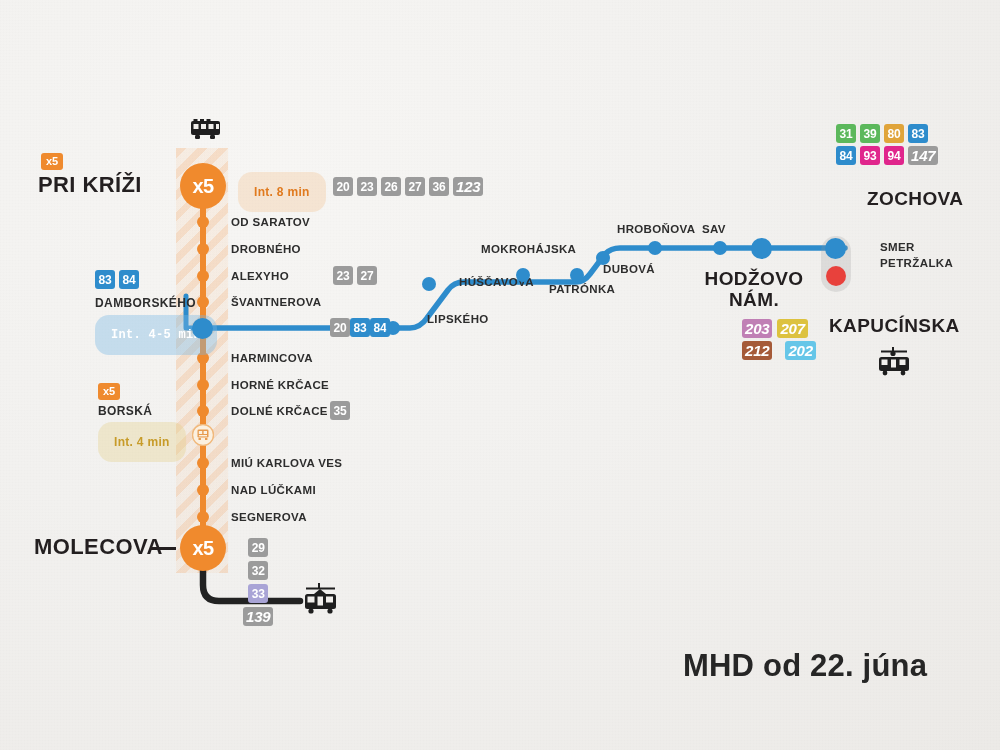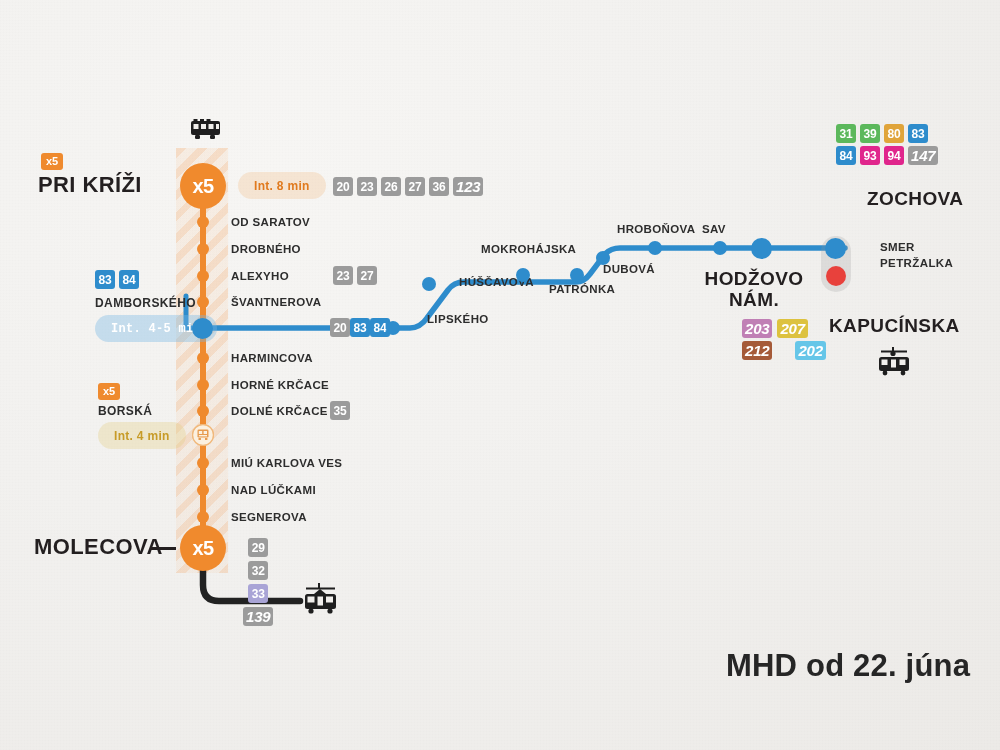--- a/index.html
+++ b/index.html
@@ -87,21 +87,21 @@
     border-radius: 3px; color: #fff;
     font-size: 12px; font-weight: bold; letter-spacing: -.2px;
     line-height: 1;
   }
   .badge.s3 { font-size: 15px; min-width: 21px; font-style: italic; }
   .badgerow { display: flex; gap: 4px; align-items: center; }
 
   
   .pill {
     display: inline-flex; align-items: center;
-    height: 27px; padding: 0 16px; border-radius: 14px;
+    height: 40px; padding: 0 16px; border-radius: 14px;
     font-size: 12px; font-weight: bold; letter-spacing: .3px;
     white-space: nowrap;
   }
   .pill-or { background: rgba(243,168,95,.22); color: #e07a1e; }
   .pill-bl { background: rgba(120,185,228,.38); color: #ffffff; font-family: Liberation Mono, monospace; }
   .pill-ye { background: rgba(226,206,128,.32); color: #c79b28; }
 
   
   .strip { display: flex; align-items: center; }
   .strip .badge { border-radius: 3px; }
@@ -333,34 +333,34 @@
 
   <div class="abs smer" style="left:880px;top:240px;">
     <div>SMER</div>
     <div>PETRŽALKA</div>
   </div>
 
   <div class="abs badgerow" style="left:742px;top:319px;gap:5px;">
     <span class="badge s3" style="background:#c07fb5">203</span>
     <span class="badge s3" style="background:#ddc23f">207</span>
   </div>
-  <div class="abs badgerow" style="left:742px;top:341px;gap:23px;">
+  <div class="abs badgerow" style="left:742px;top:341px;gap:13px;">
     <span class="badge s3" style="background:#a55a38">212</span>
     <span class="badge s3" style="background:#66c6e8">202</span>
   </div>
   <div class="abs bigstop sm" style="left:829px;top:315px;">KAPUCÍNSKA</div>
 
   <div class="abs" style="left:875px;top:347px;">
     <svg width="38" height="30" viewBox="0 0 38 30">
       <rect x="17" y="0" width="2" height="4" fill="#1f1f1f"></rect>
       <rect x="6" y="3.5" width="26" height="2" fill="#1f1f1f"></rect>
       <circle cx="18" cy="6.5" r="2.6" fill="#1f1f1f"></circle>
       <rect x="4" y="10" width="30" height="14" rx="2.5" fill="#1f1f1f"></rect>
       <rect x="6.5" y="12.5" width="6" height="5.5" fill="#f1efec"></rect>
       <rect x="16" y="12.5" width="5" height="8" fill="#f1efec"></rect>
       <rect x="24.5" y="12.5" width="6" height="5.5" fill="#f1efec"></rect>
       <circle cx="10" cy="26" r="2.4" fill="#1f1f1f"></circle>
       <circle cx="28" cy="26" r="2.4" fill="#1f1f1f"></circle>
     </svg>
   </div>
 
-  <div class="abs" id="brand1" style="left:726px;top:648px;">MHD od 22. júna</div>
+  <div class="abs" id="brand1" style="left:683px;top:648px;">MHD od 22. júna</div>
 </div>
 
 </body></html>

